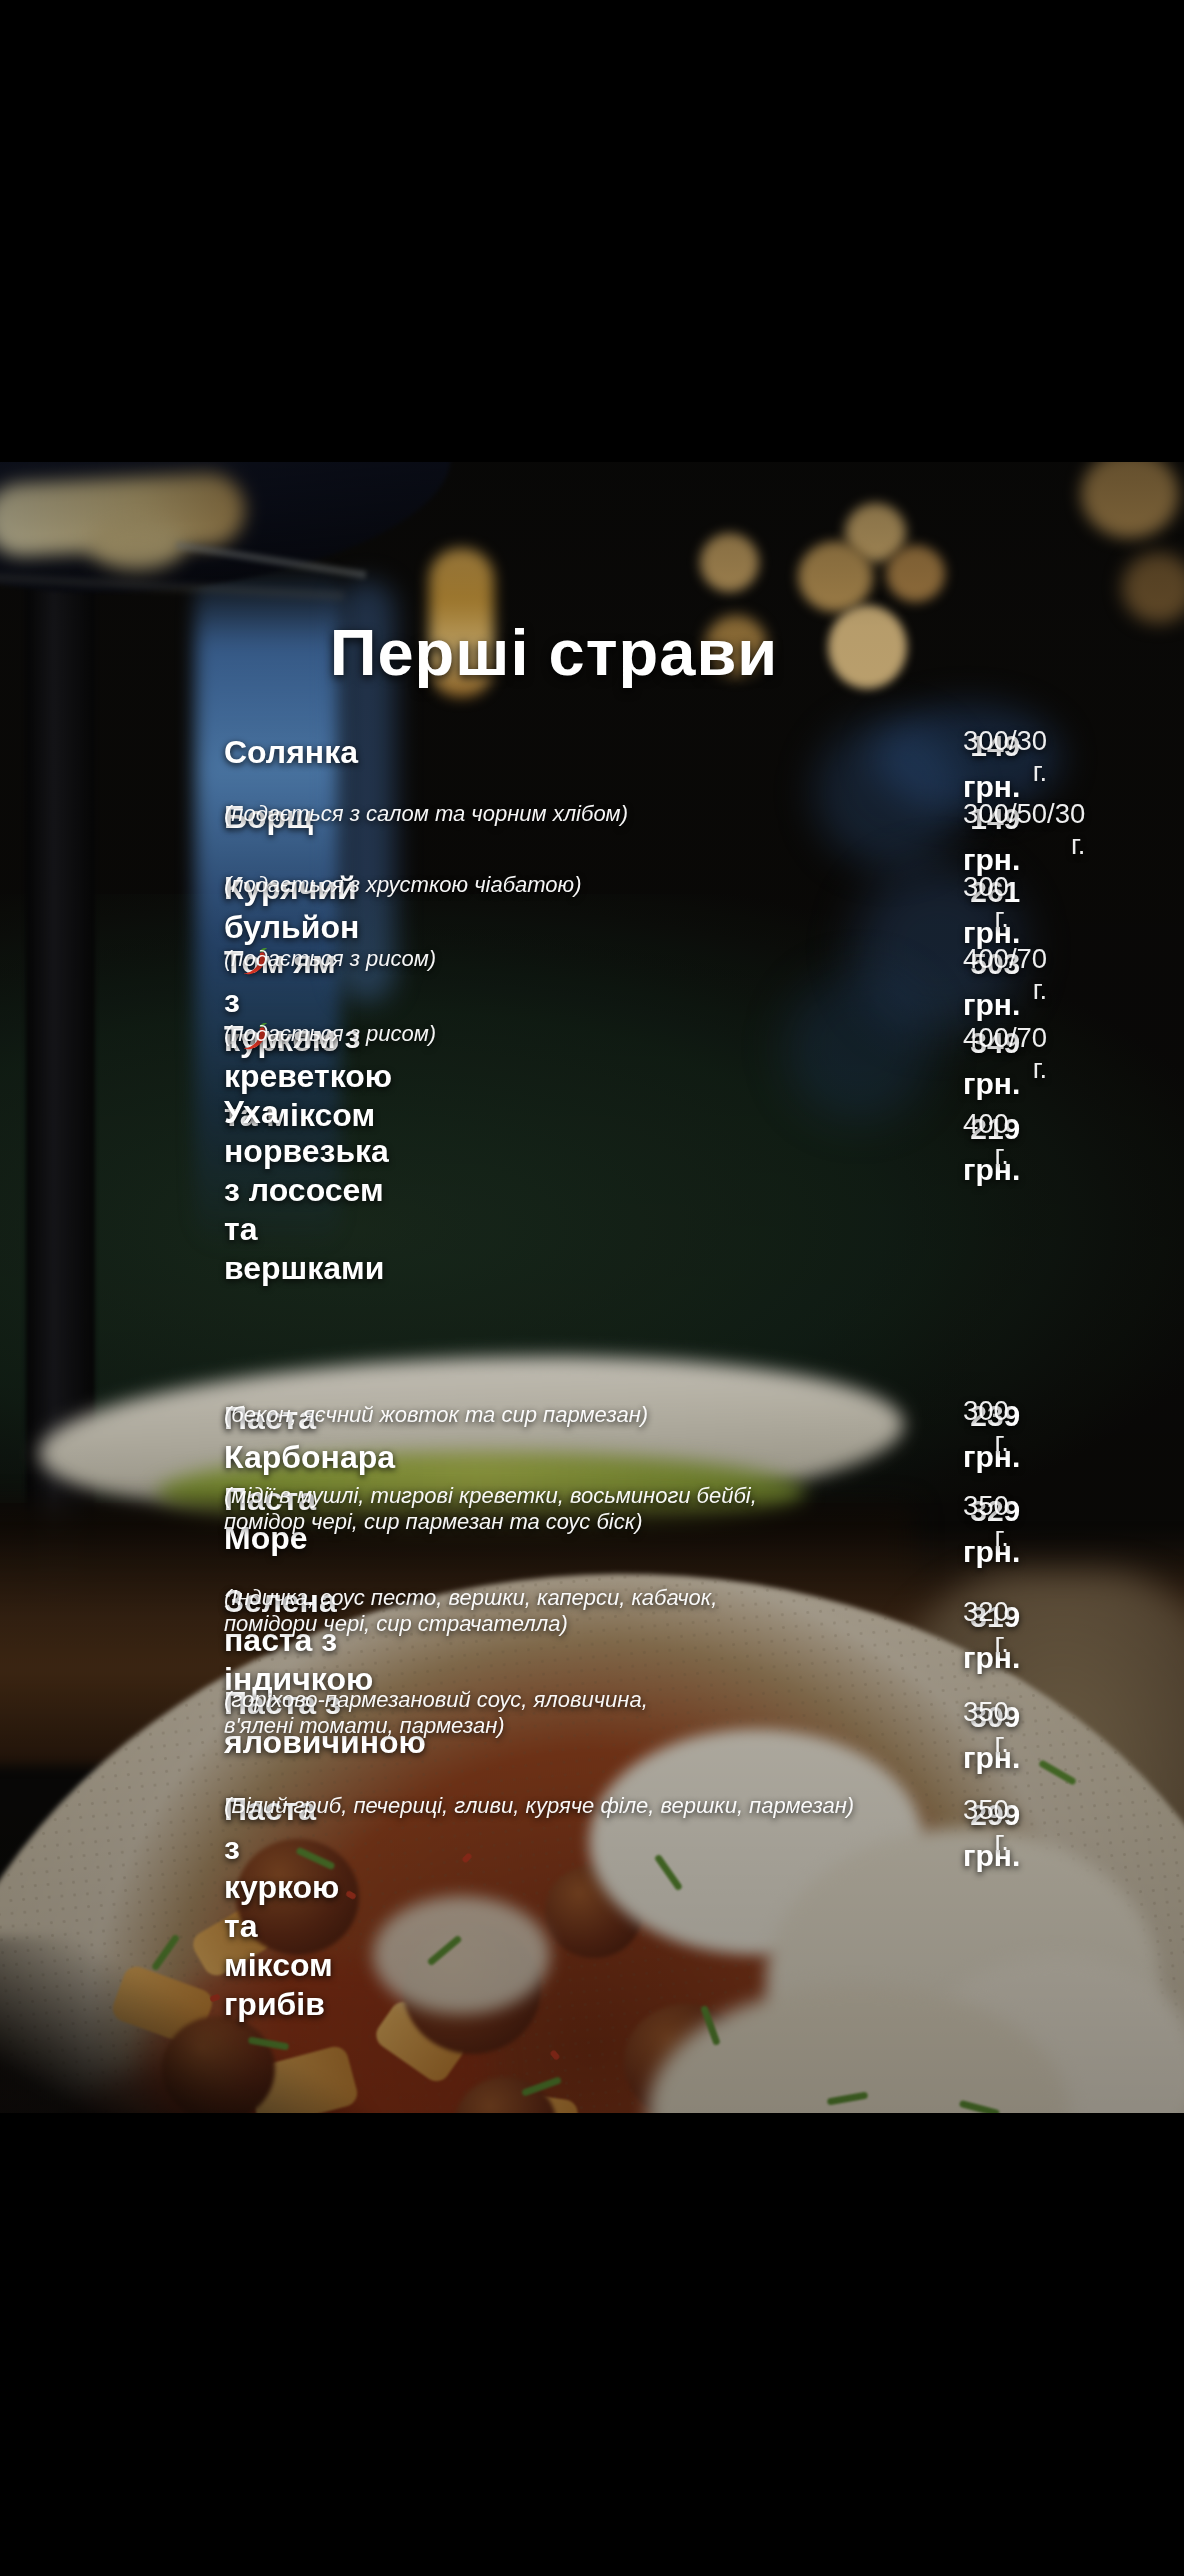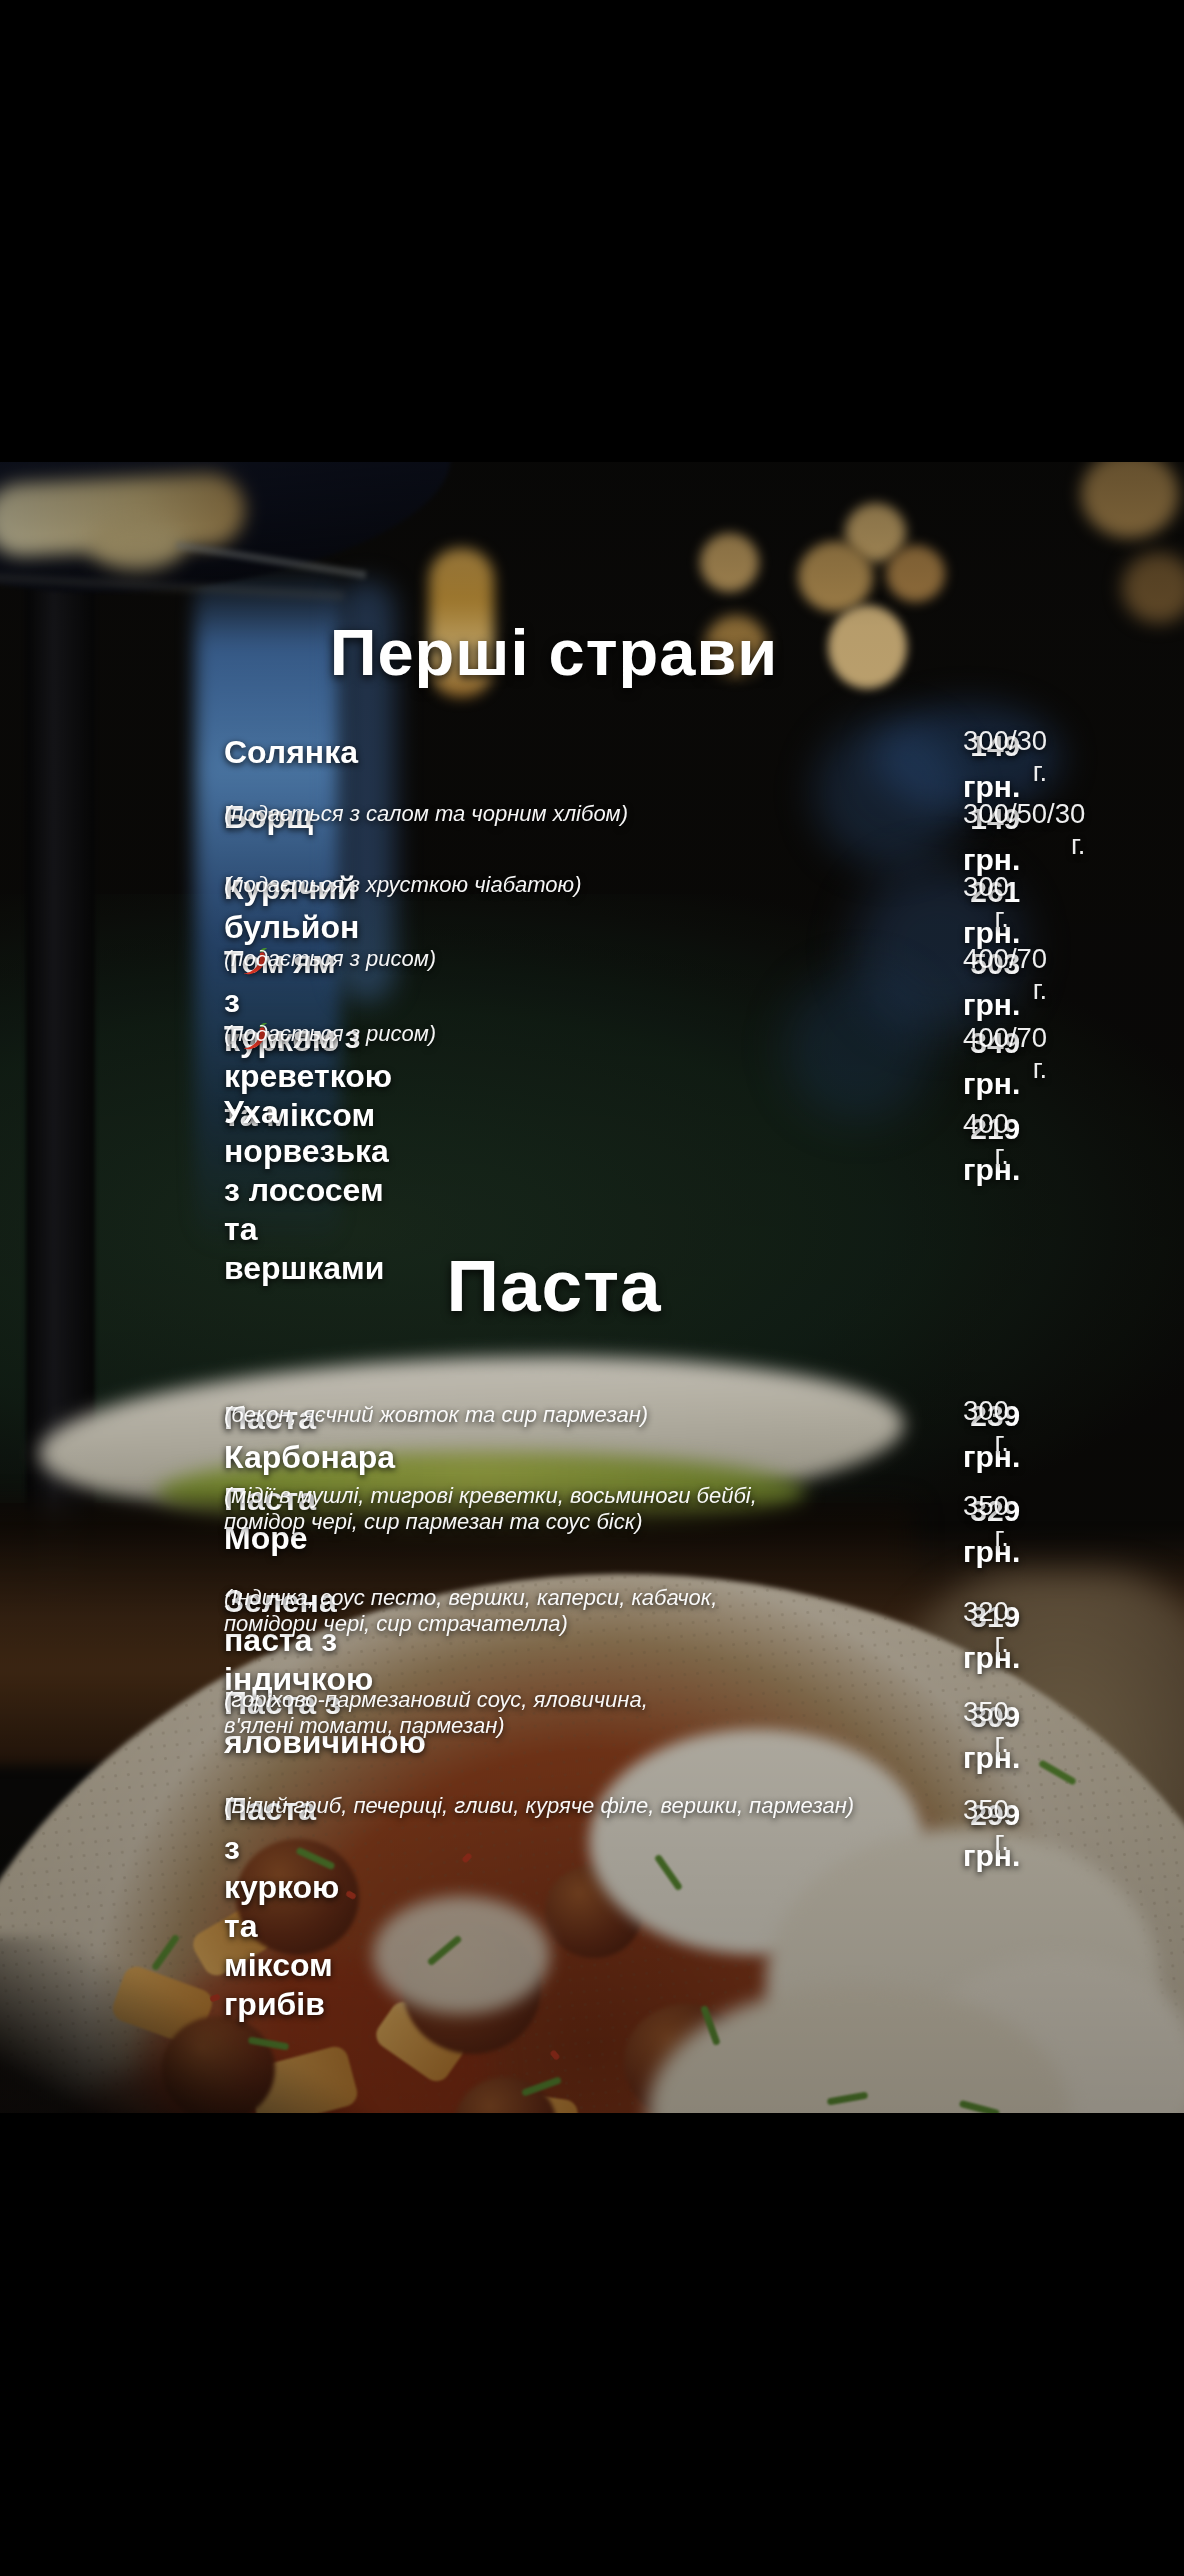--- a/index.html
+++ b/index.html
@@ -244,21 +244,20 @@
 
       <div class="item" style="top:631px">
         <div class="iname"><span class="nm">Уха норвезька з лососем
 та вершками</span></div>
       </div>
       <div class="price" style="top:646px">
         <div class="amount">219 грн.</div>
         <div class="weight">400 г.</div>
       </div>
 
-      <div class="sec-title t2">Паста</div>
 
       <div class="item" style="top:937px">
         <div class="iname"><span class="nm">Паста Карбонара</span></div>
         <div class="desc">(бекон, яєчний жовток та сир пармезан)</div>
       </div>
       <div class="price" style="top:933px">
         <div class="amount">239 грн.</div>
         <div class="weight">300 г.</div>
       </div>
 

